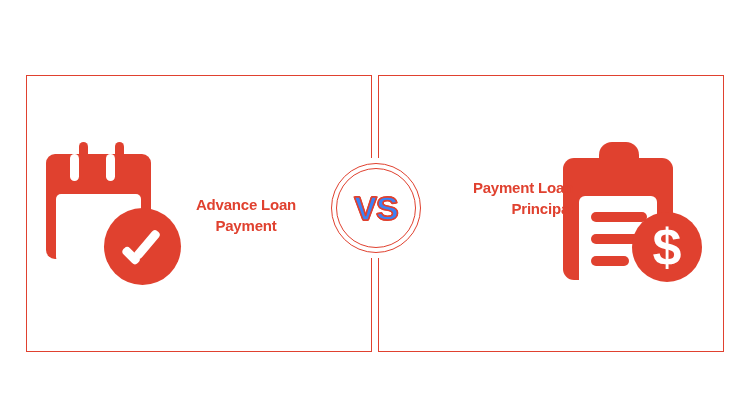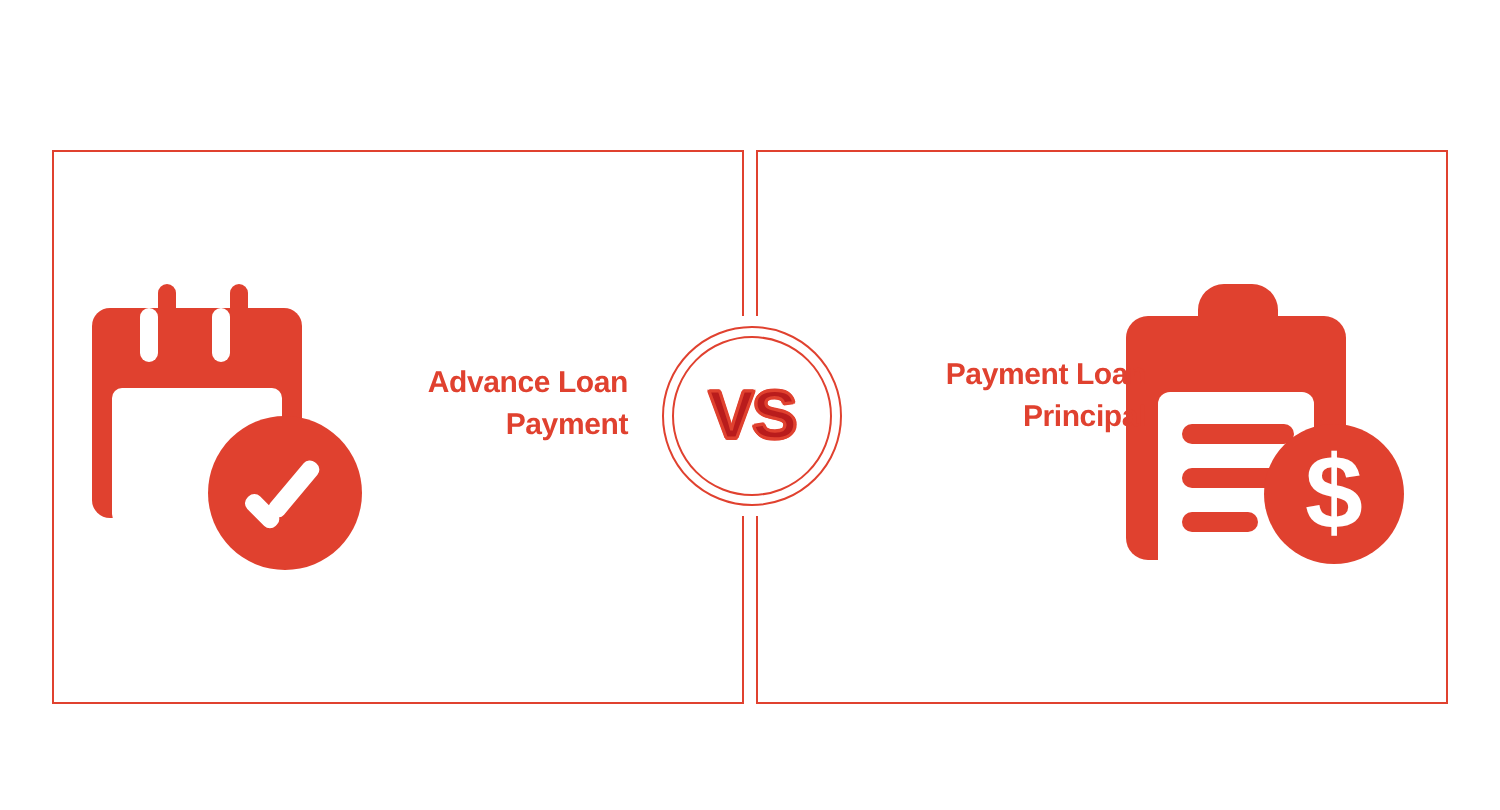--- a/index.html
+++ b/index.html
@@ -67,40 +67,40 @@
     top: 0;
     width: 90px;
     height: 90px;
     display: flex;
     align-items: center;
     justify-content: center;
     font-family: "Liberation Sans", sans-serif;
     font-size: 34px;
     font-weight: 700;
     letter-spacing: -1px;
-    color: #b91c1c;
+    color: #3b82f6;
     -webkit-text-stroke: 1.4px #e0412f;
     text-shadow:
       -1px 0 #e0412f, 1px 0 #e0412f,
       0 -1px #e0412f, 0 1px #e0412f;
   }
 
   
   .label {
     position: absolute;
     font-family: "Liberation Sans", sans-serif;
     font-size: 15px;
     font-weight: 700;
     line-height: 21px;
     color: #e0412f;
     letter-spacing: -0.2px;
     white-space: pre-line;
     z-index: 2;
   }
-  .label-left  { left: 178px; top: 181px; width: 136px; text-align: right; }
+  .label-left  { left: 178px; top: 194px; width: 136px; text-align: center; }
   .label-right { left: 437px; top: 177px; width: 136px; text-align: right; }
 
   
   .icon-art { position: absolute; z-index: 2; }
 
   
   #icon-calendar { left: 46px; top: 142px; width: 140px; height: 145px; }
 
   .cal-body {
     position: absolute;

